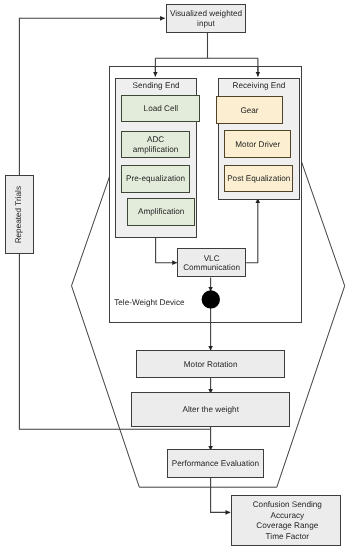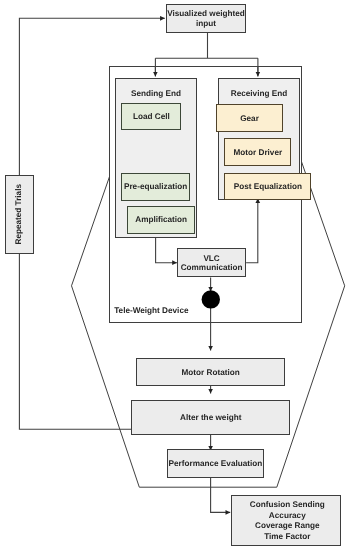--- a/index.html
+++ b/index.html
@@ -2,31 +2,31 @@
 <html><head>
 <meta charset="utf-8">
 <style>
   html,body{margin:0;padding:0;background:#ffffff;}
   body{width:347px;height:550px;position:relative;overflow:hidden;
        font-family:"Liberation Sans", sans-serif;color:#262626;
        -webkit-font-smoothing:antialiased;text-rendering:geometricPrecision;}
   #stage{position:absolute;left:0;top:0;width:347px;height:550px;}
   svg#lines{position:absolute;left:0;top:0;width:347px;height:550px;pointer-events:none;z-index:5;}
   svg#hexlayer{position:absolute;left:0;top:0;width:347px;height:550px;pointer-events:none;z-index:1;}
-  .node,.panel{z-index:10;font-weight:bold;}
+  .node,.panel{z-index:10;}
   .container{z-index:2;}
   .node{position:absolute;box-sizing:border-box;display:flex;align-items:center;
         justify-content:center;text-align:center;line-height:9.8px;padding-top:1px;}
   .grey{background:#ececec;border:1.25px solid #3d3d3d;}
   .green{background:#e3ecda;border:1.3px solid #3c4738;}
   .yellow{background:#fcefd1;border:1.3px solid #50432a;}
   .panel{background:#efefef;border:1.3px solid #3d3d3d;display:block;}
   .panel .ttl{position:absolute;left:0;right:0;top:2.2px;text-align:center;}
   .container{background:#ffffff;border:1.25px solid #3f3f3f;}
-  .f8{font-size:8.2px;margin-top:8px;}
+  .f8{font-size:8.2px;}
   .f75{font-size:8.2px;}
   .vert{writing-mode:vertical-rl;transform:rotate(180deg);}
   .metrics{flex-direction:column;line-height:10.4px;padding-left:3px;}
 </style>
 </head>
 <body>
 
 <div id="stage">
 
   <svg id="hexlayer" viewBox="0 0 347 550">
@@ -72,40 +72,43 @@
     <span class="vert">Repeated Trials</span>
   </div>
 
   <div class="node container" style="left:109.4px;top:66.3px;width:192.2px;height:256.7px;display:block;">
     <span class="f8" style="position:absolute;left:3.8px;top:231px;">Tele-Weight Device</span>
   </div>
 
   <div class="panel" style="position:absolute;left:115.1px;top:78.3px;width:79.9px;height:157.3px;">
     <span class="ttl f8">Sending End</span>
   </div>
-  <div class="node green f8" style="left:121.4px;top:95.2px;width:60px;height:27.1px;">
+  <div class="node green f8" style="left:121.4px;top:95.2px;width:79px;height:27.1px;">
     <span>Load Cell</span>
+  </div>
+  <div class="node green f8" style="left:121.4px;top:131px;width:68.4px;height:27.3px;">
+    <span style="display:block;max-width:48px;">ADC amplification</span>
   </div>
   <div class="node green f8" style="left:121.4px;top:164.8px;width:68.4px;height:28px;">
     <span>Pre-equalization</span>
   </div>
   <div class="node green f8" style="left:127px;top:197.9px;width:68.4px;height:28px;">
     <span>Amplification</span>
   </div>
 
   <div class="panel" style="position:absolute;left:217.8px;top:78.3px;width:80.3px;height:119.9px;">
     <span class="ttl f8">Receiving End</span>
   </div>
   <div class="node yellow f8" style="left:216px;top:96.4px;width:67px;height:27.4px;">
     <span>Gear</span>
   </div>
   <div class="node yellow f8" style="left:224.3px;top:130.3px;width:67px;height:27.7px;">
     <span>Motor Driver</span>
   </div>
-  <div class="node yellow f8" style="left:224.3px;top:164.8px;width:87px;height:27.7px;">
+  <div class="node yellow f8" style="left:224.3px;top:164.8px;width:69px;height:27.7px;">
     <span>Post Equalization</span>
   </div>
 
   <div class="node grey f75" style="left:177.1px;top:248.3px;width:69px;height:29.2px;">
     <span>VLC Communication</span>
   </div>
 
   <div class="node grey f8" style="left:136.1px;top:350.1px;width:149.1px;height:27.9px;">
     <span>Motor Rotation</span>
   </div>

